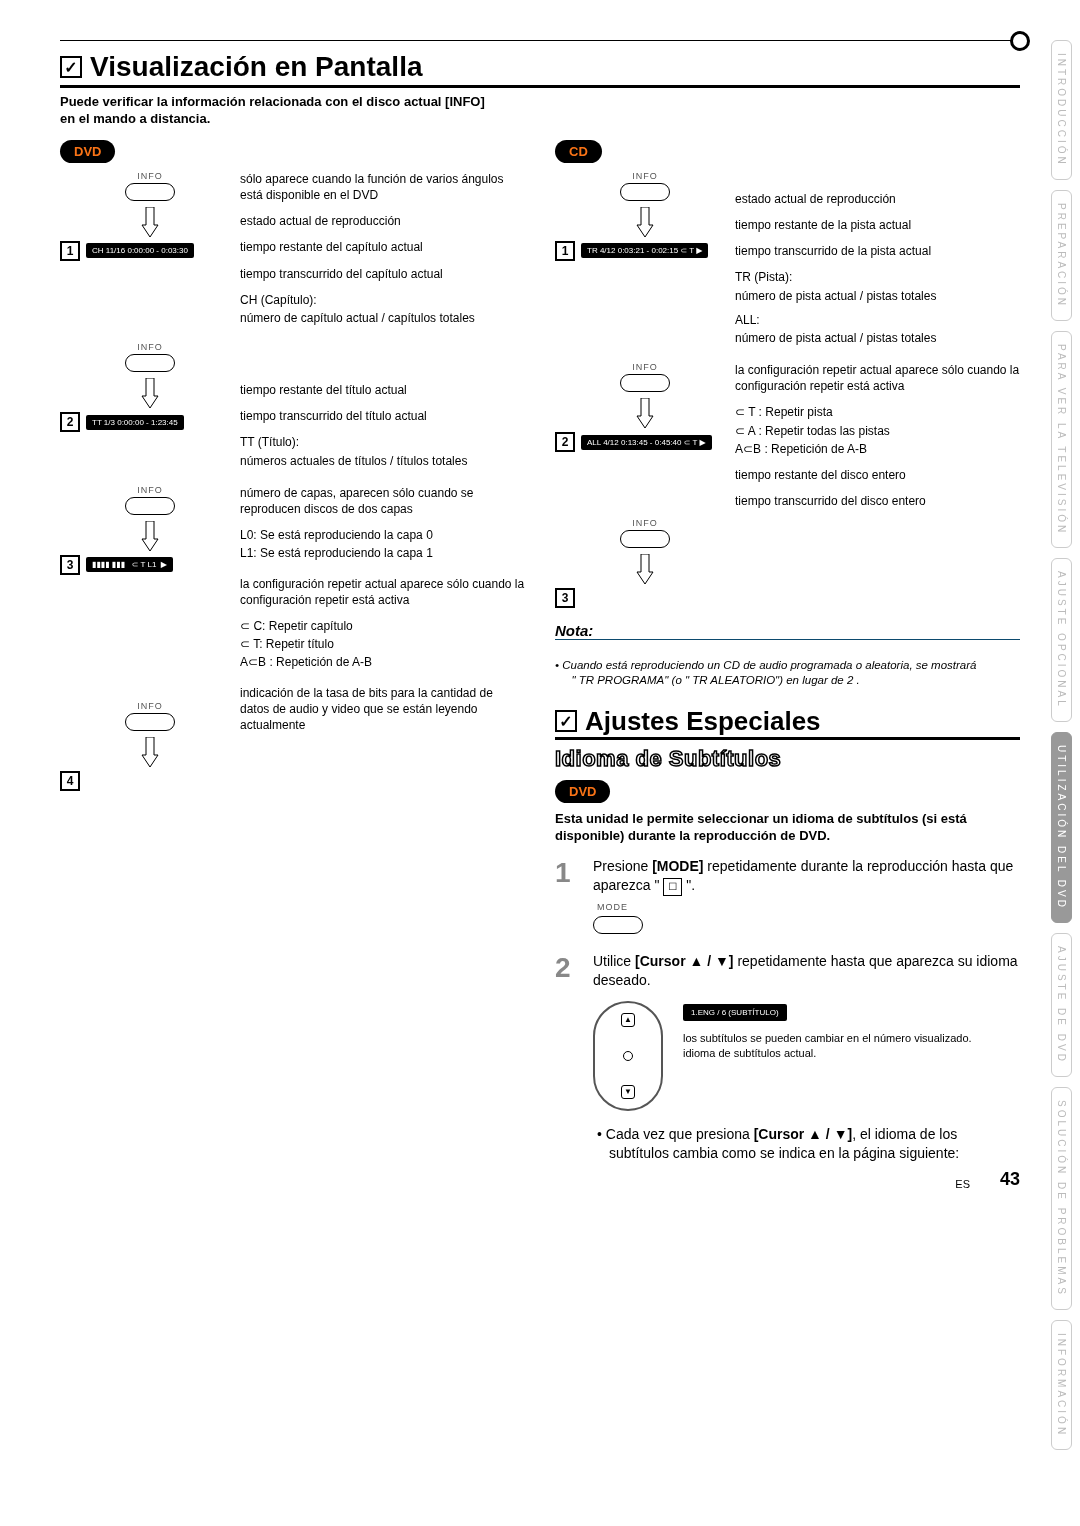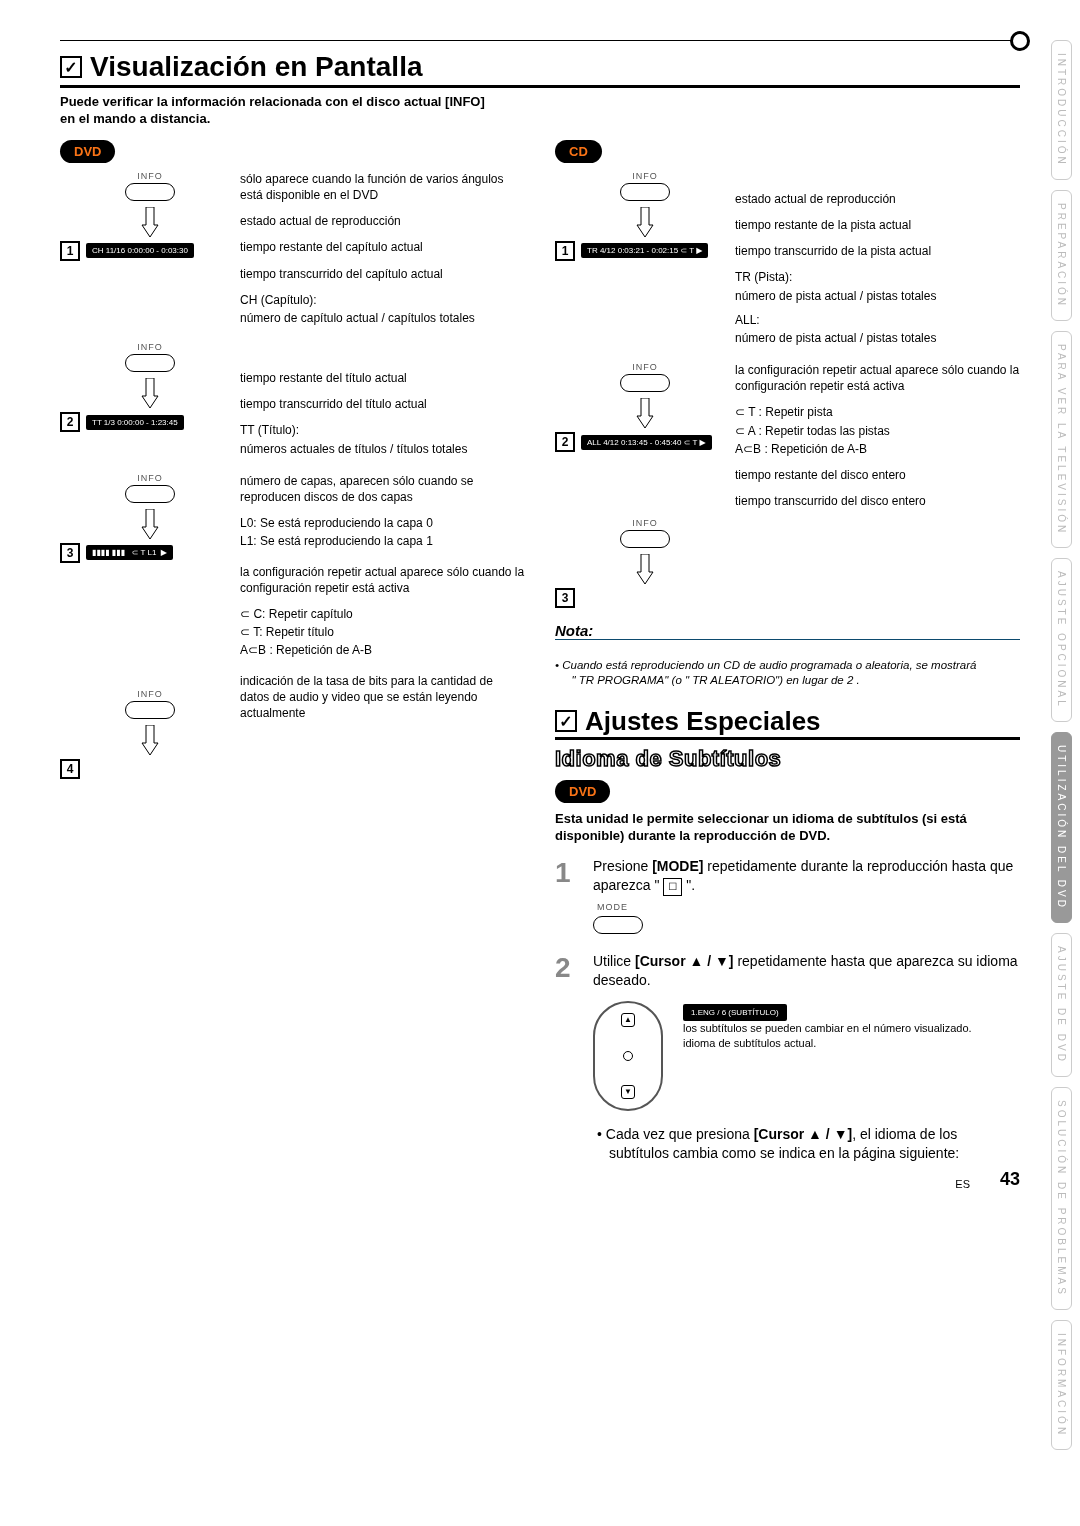--- a/index.html
+++ b/index.html
@@ -36,21 +36,21 @@
   .bodytext { font-size:13px; font-weight:bold; line-height:1.3; margin-bottom:12px;}
   .step { display:flex; gap:10px; margin-bottom:16px;}
   .stepnum { font-size:28px; font-weight:bold; color:#888; width:28px; flex-shrink:0;}
   .steptext { font-size:14px; line-height:1.4; flex:1;}
   .modebox { margin-top:5px; }
   .modebox .infolbl { text-align:left; margin-left:4px;}
   .remote { width:70px; height:110px; border:2px solid #555; border-radius:35px; display:flex; flex-direction:column; align-items:center; justify-content:space-between; padding:10px 0;}
   .remote .btn { width:14px; height:14px; border:1px solid #000; border-radius:3px; display:flex; align-items:center; justify-content:center; font-size:8px;}
   .remote .ring { width:10px; height:10px; border:1px solid #000; border-radius:50%;}
   .subdisplay { display:inline-block; background:#000; color:#fff; font-size:8px; padding:3px 8px; border-radius:2px;}
-  .sublabels { font-size:11px; line-height:1.4; }
+  .sublabels { font-size:11px; line-height:1.4; margin-top:10px;}
   .step2area { display:flex; gap:20px; align-items:flex-start; margin-top:10px;}
   .bullet { font-size:14px; line-height:1.4; padding-left:16px; text-indent:-12px; margin-top:14px;}
   .pgnum { position:absolute; bottom:20px; right:60px; font-weight:bold; font-size:18px;}
   .es { position:absolute; bottom:20px; right:110px; font-size:11px;}
   .iconbox { display:inline-block; border:1px solid #000; padding:1px 4px; font-size:10px; vertical-align:middle;}
 </style>
 </head>
 <body>
 
 <div class="page">
@@ -99,21 +99,21 @@
           <div class="infobar"></div>
           <div class="bararrow"><svg viewBox="0 0 20 30">
                 <path d="M6 0 L6 18 L2 18 L10 30 L18 18 L14 18 L14 0 Z" fill="none" stroke="#000"></path>
               </svg></div>
           <div class="dvddisplay" style="align-self:flex-start;">
             <span class="numbox">2</span>
             <span class="dispbar">TT 1/3   0:00:00 - 1:23:45</span>
           </div>
         </div>
         <div class="rightarea desc">
-          <p style="margin-top:28px">tiempo restante del título actual</p>
+          <p style="margin-top:40px">tiempo restante del título actual</p>
           <p>tiempo transcurrido del título actual</p>
           <div class="seclist">
             <p>TT (Título):</p>
             <p>números actuales de títulos / títulos totales</p>
           </div>
         </div>
       </div>
 
       <div class="descblock">
         <div class="leftarea">

